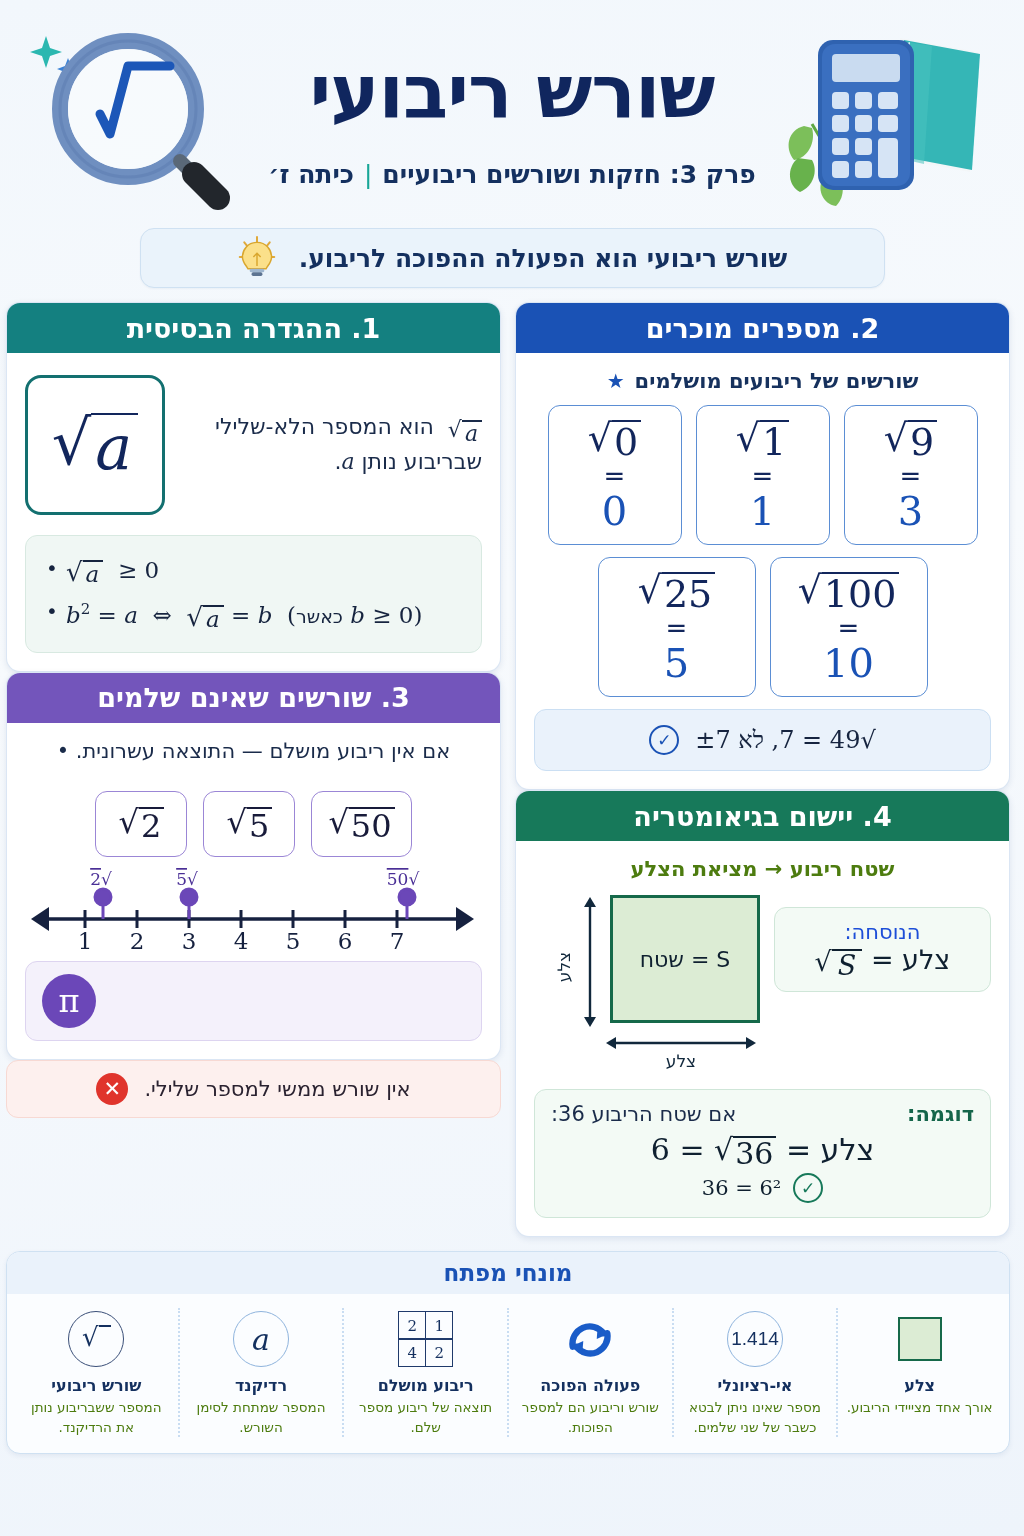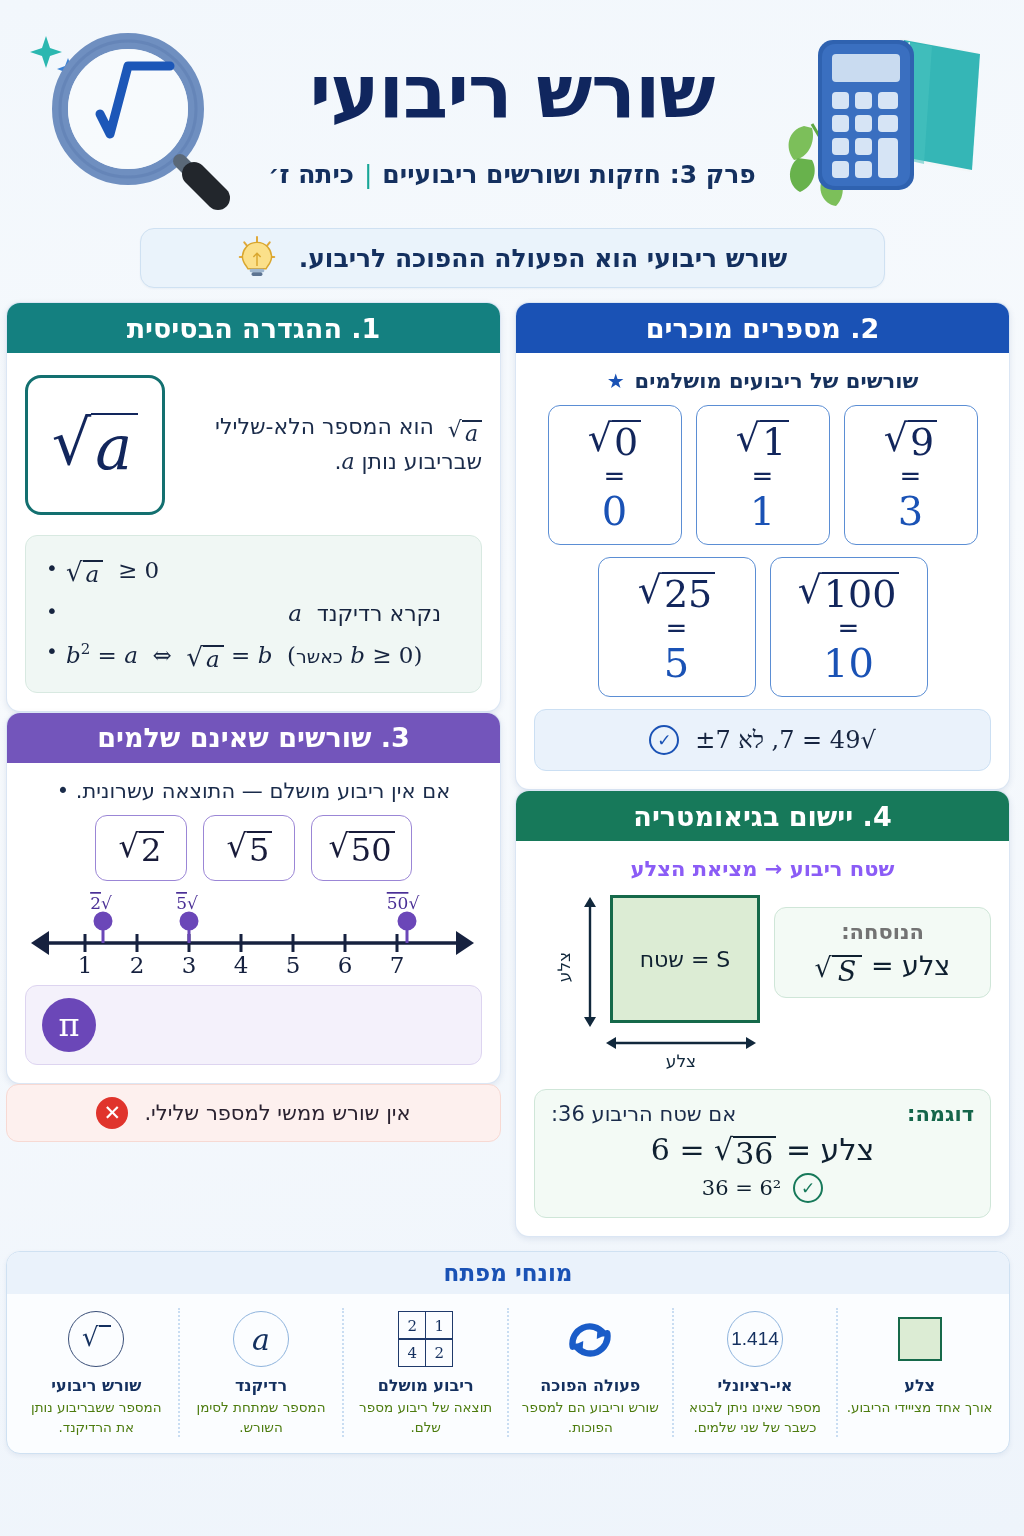--- a/index.html
+++ b/index.html
@@ -131,21 +131,21 @@
   .s2-note {
     margin-top: 12px;
     background: #eaf2fb; border: 1px solid #cbdff3; border-radius: 12px;
     height: 62px;
     display: flex; align-items: center; justify-content: center; gap: 16px;
     font-size: 24px; color: #16243f;
   }
 
   
   .s3-bullet {
-    font-size: 21px; color: #1a2b4a; text-align: center; margin-bottom: 12px;
+    font-size: 21px; color: #1a2b4a; text-align: center; margin-bottom: 28px;
   }
   .s3-chips { display: flex; justify-content: center; gap: 16px; margin-bottom: 6px; }
   .s3-chip {
     min-width: 92px; height: 66px; padding: 0 16px;
     border: 1.5px solid #9b86d6; border-radius: 12px; background: #fff;
     display: flex; align-items: center; justify-content: center;
     font-size: 32px; color: #181b3a;
   }
   .numline { position: relative; height: 92px; margin: 6px 2px 4px 2px; }
   .s3-note {
@@ -166,35 +166,35 @@
     background: #fdf0ee; border: 1px solid #f7d9d3; border-radius: 12px;
     height: 58px; display: flex; align-items: center; justify-content: center; gap: 16px;
     font-size: 21px; color: #2a2230;
   }
   .x-circle {
     width: 32px; height: 32px; border-radius: 50%; background: #e0342c; color: #fff;
     display: flex; align-items: center; justify-content: center; font-size: 21px; font-weight: 700;
   }
 
   
-  .s4-sub { text-align: center; font-size: 21px; font-weight: 700; color: #8b5cf6; margin-bottom: 10px; }
+  .s4-sub { text-align: center; font-size: 21px; font-weight: 700; color: #4d7c0f; margin-bottom: 10px; }
   .s4-mid { display: flex; flex-direction: row-reverse; gap: 10px; align-items: flex-start; }
   .sqdiag { position: relative; width: 230px; height: 190px; flex: 0 0 230px; }
   .sq {
     position: absolute; top: 4px; right: 4px; width: 150px; height: 128px;
     background: #dcecd4; border: 3px solid #16694a;
     display: flex; align-items: center; justify-content: center;
     font-size: 22px; color: #0f2030;
   }
   .formula-box {
     flex: 1; margin-top: 16px;
     background: #f3faf5; border: 1px solid #cfe6d8; border-radius: 12px;
     padding: 12px 14px; text-align: center;
   }
-  .formula-box .lbl { font-size: 21px; color: #737373; font-weight: 700; margin-bottom: 6px; }
+  .formula-box .lbl { font-size: 21px; color: #1d4ed8; font-weight: 400; }
   .formula-box .f { font-size: 27px; color: #0f2030; }
   .s4-ex {
     margin-top: 8px;
     background: #f3faf5; border: 1px solid #cfe6d8; border-radius: 12px;
     padding: 12px 16px 14px 16px;
   }
   .s4-ex .row1 { display: flex; flex-direction: row-reverse; justify-content: space-between; align-items: flex-start; font-size: 21px; color: #1a2b4a;}
   .s4-ex .row1 .tag { color: #14654a; font-weight: 700; }
   .s4-ex .calc { text-align: center; font-size: 30px; color: #0f2030; margin-top: 6px; }
   .s4-ex .chk { text-align: center; font-size: 21px; color: #0f2030; margin-top: 4px; display: flex; align-items: center; justify-content: center; gap: 12px;}
@@ -476,23 +476,20 @@
           </div>
 
           <ul class="s1-bullets">
             <li>
               <span class="sqrt" style="vertical-align:-3px;">
                   <span class="mr" style="font-size:26px;">√</span>
                   <span class="radx m" style="padding:1px 4px 0 3px;">a</span>
                 </span>
               <span class="mr">&nbsp;≥ 0</span>
             </li>
-            <li style="direction:rtl;text-align:right;padding-left:0;padding-right:22px;">
-              <span style="font-size:22px;">נקרא רדיקנד</span>&nbsp;&nbsp;<span class="m">a</span>
-            </li>
             <li>
               <span class="m">b</span><sup class="mr" style="font-size:15px;">2</sup><span class="mr"> = </span><span class="m">a</span>
               <span class="mr">&nbsp;⇔&nbsp;</span>
               <span class="sqrt" style="vertical-align:-3px;">
                   <span class="mr" style="font-size:26px;">√</span>
                   <span class="radx m" style="padding:1px 4px 0 3px;">a</span>
                 </span>
               <span class="mr"> = </span><span class="m">b</span>
               <span class="mr">&nbsp;(</span><span style="font-size:19px;">כאשר</span><span class="mr">&nbsp;</span><span class="m">b</span><span class="mr"> ≥ 0)</span>
             </li>

